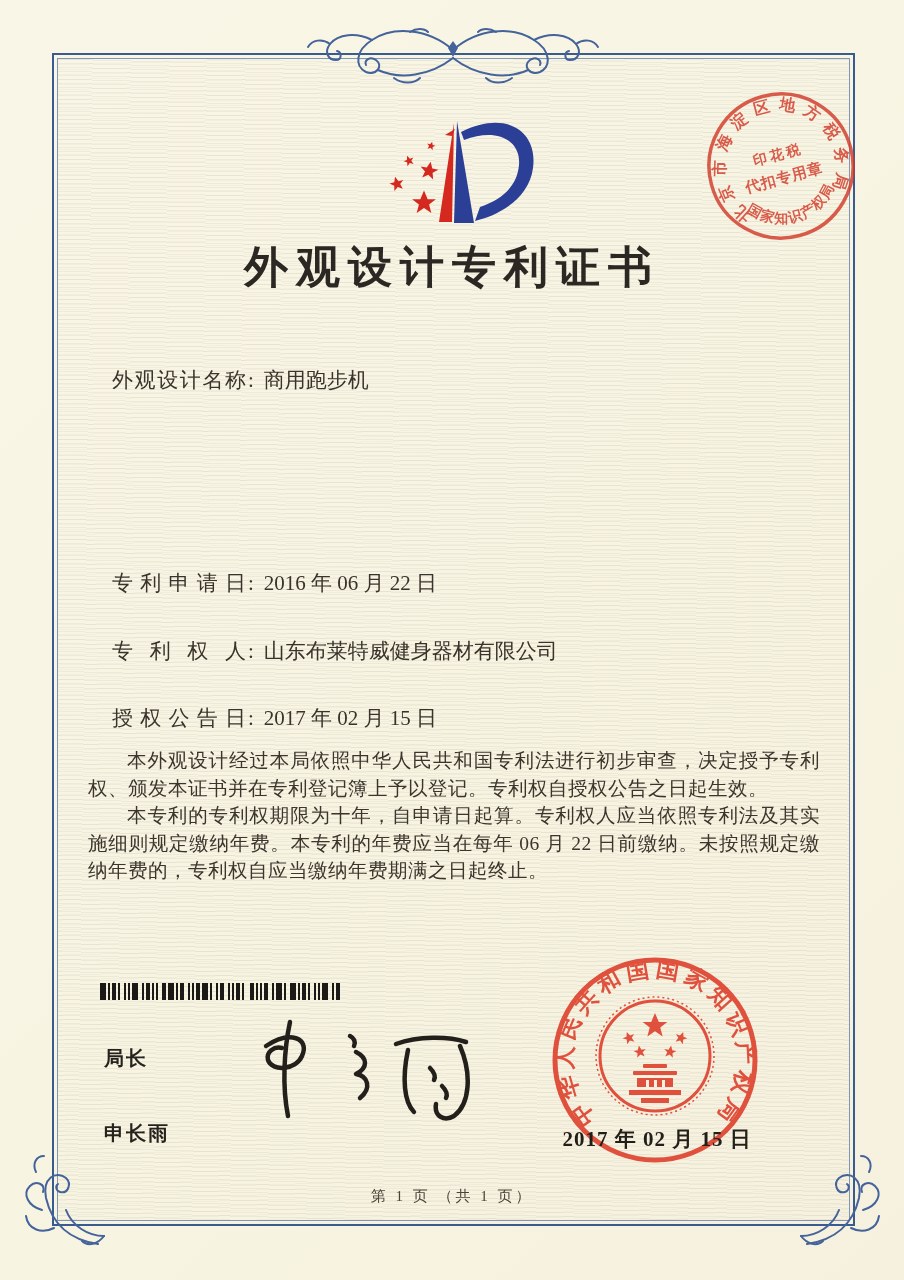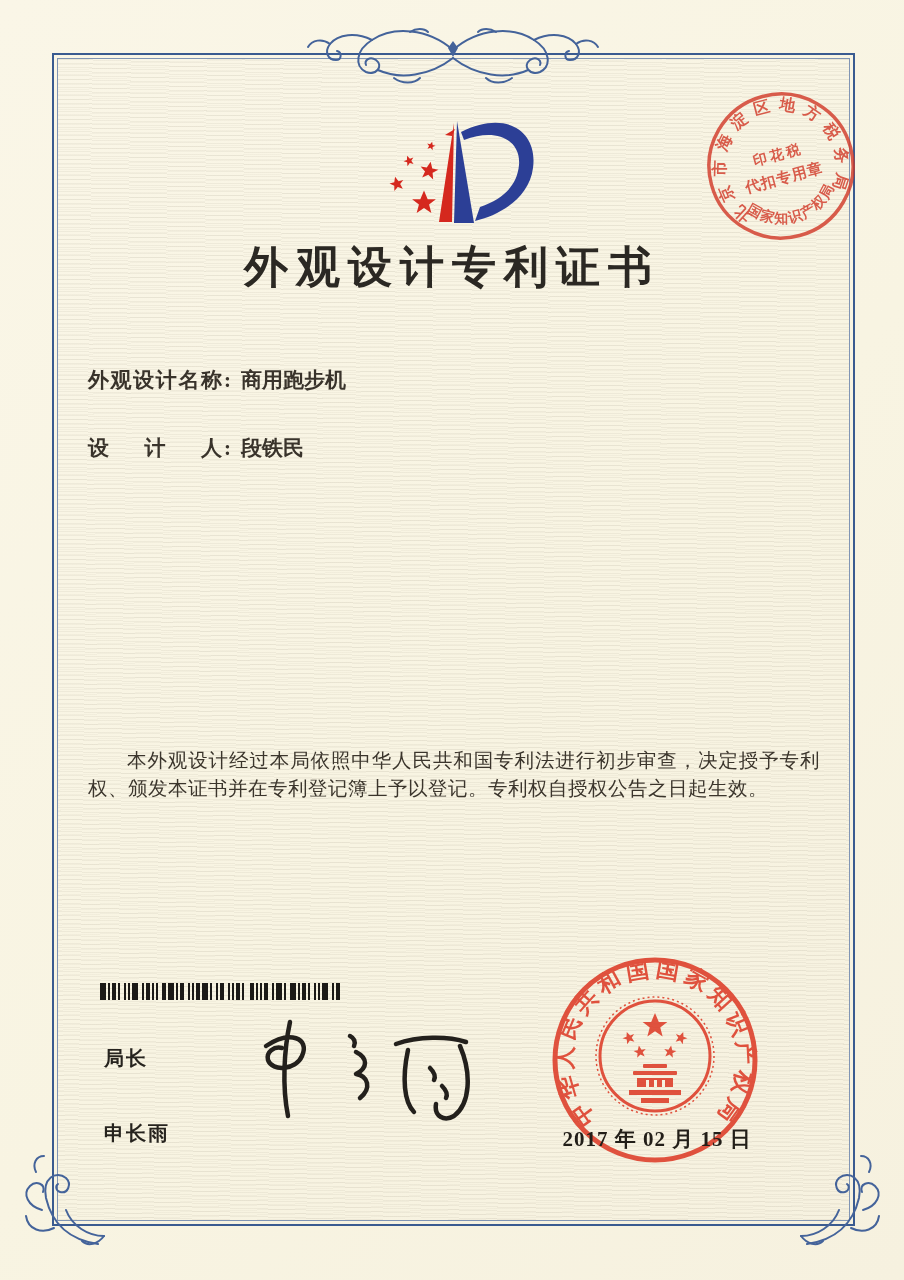--- a/index.html
+++ b/index.html
@@ -27,21 +27,21 @@
   .cert-no{
     position:absolute;left:92px;top:110px;
     font-size:21px;letter-spacing:3px;color:#46403a;font-weight:bold;
   }
   .logo{position:absolute;left:385px;top:102px;}
   .tax-stamp{position:absolute;left:702px;top:87px;}
   .title{
     position:absolute;left:0;right:0;top:238px;margin:0;text-align:center;
     font-size:44px;font-weight:bold;letter-spacing:8px;color:#2b2823;
   }
-  .field{position:absolute;left:88px;font-size:21px;color:#39332b;white-space:nowrap;font-weight:bold;}
+  .field{position:absolute;left:112px;font-size:21px;color:#39332b;white-space:nowrap;}
   .flabel{display:inline-block;width:134px;text-align:justify;text-align-last:justify;vertical-align:bottom;}
   .fcolon{margin:0 10px 0 2px;}
   .f0{top:366px}.f1{top:434px}.f2{top:501px}.f3{top:569px}.f4{top:637px}.f5{top:704px}
   .body-text{
     position:absolute;left:88px;top:747px;width:732px;
     font-size:19.5px;line-height:27.5px;color:#3b352c;letter-spacing:0.5px;
     text-align:justify;
   }
   .body-text p{margin:0;text-indent:2em;}
   .barcode{
@@ -139,26 +139,33 @@
       <text x="79" y="72" text-anchor="middle" font-size="14" letter-spacing="3" fill="#d23b2a" font-weight="bold">印花税</text>
       <text x="79" y="96" text-anchor="middle" font-size="15" letter-spacing="1" fill="#d23b2a" font-weight="bold">代扣专用章</text>
     </g>
   </svg>
 
   <h1 class="title">外观设计专利证书</h1>
 
   <div class="field f0">
     <span class="flabel">外观设计名称</span><span class="fcolon">:</span><span class="fvalue">商用跑步机</span>
   </div>
-  <div class="field f1">
-    <span class="flabel">设计人</span><span class="fcolon">:</span><span class="fvalue">段铁民</span>
+  <div class="field f3">
+    <span class="flabel">专利申请日</span><span class="fcolon">:</span><span class="fvalue">2016 年 06 月 22 日</span>
+  </div>
+  <div class="field f4">
+    <span class="flabel">专利权人</span><span class="fcolon">:</span><span class="fvalue">山东布莱特威健身器材有限公司</span>
+  </div>
+  <div class="field f5">
+    <span class="flabel">授权公告日</span><span class="fcolon">:</span><span class="fvalue">2017 年 02 月 15 日</span>
   </div>
 
   <div class="body-text">
     <p>本外观设计经过本局依照中华人民共和国专利法进行初步审查，决定授予专利权、颁发本证书并在专利登记簿上予以登记。专利权自授权公告之日起生效。</p>
+    <p>本专利的专利权期限为十年，自申请日起算。专利权人应当依照专利法及其实施细则规定缴纳年费。本专利的年费应当在每年 06 月 22 日前缴纳。未按照规定缴纳年费的，专利权自应当缴纳年费期满之日起终止。</p>
   </div>
 
   <div class="barcode" id="barcode"><i style="width: 6px; background: rgb(28, 26, 23);"></i><i style="width: 2px; background: transparent;"></i><i style="width: 2px; background: rgb(28, 26, 23);"></i><i style="width: 2px; background: transparent;"></i><i style="width: 4px; background: rgb(28, 26, 23);"></i><i style="width: 2px; background: transparent;"></i><i style="width: 2px; background: rgb(28, 26, 23);"></i><i style="width: 4px; background: transparent;"></i><i style="width: 2px; background: rgb(28, 26, 23);"></i><i style="width: 2px; background: transparent;"></i><i style="width: 2px; background: rgb(28, 26, 23);"></i><i style="width: 2px; background: transparent;"></i><i style="width: 6px; background: rgb(28, 26, 23);"></i><i style="width: 4px; background: transparent;"></i><i style="width: 2px; background: rgb(28, 26, 23);"></i><i style="width: 2px; background: transparent;"></i><i style="width: 4px; background: rgb(28, 26, 23);"></i><i style="width: 2px; background: transparent;"></i><i style="width: 2px; background: rgb(28, 26, 23);"></i><i style="width: 2px; background: transparent;"></i><i style="width: 2px; background: rgb(28, 26, 23);"></i><i style="width: 4px; background: transparent;"></i><i style="width: 4px; background: rgb(28, 26, 23);"></i><i style="width: 2px; background: transparent;"></i><i style="width: 6px; background: rgb(28, 26, 23);"></i><i style="width: 2px; background: transparent;"></i><i style="width: 2px; background: rgb(28, 26, 23);"></i><i style="width: 2px; background: transparent;"></i><i style="width: 4px; background: rgb(28, 26, 23);"></i><i style="width: 4px; background: transparent;"></i><i style="width: 2px; background: rgb(28, 26, 23);"></i><i style="width: 2px; background: transparent;"></i><i style="width: 2px; background: rgb(28, 26, 23);"></i><i style="width: 2px; background: transparent;"></i><i style="width: 4px; background: rgb(28, 26, 23);"></i><i style="width: 2px; background: transparent;"></i><i style="width: 6px; background: rgb(28, 26, 23);"></i><i style="width: 2px; background: transparent;"></i><i style="width: 2px; background: rgb(28, 26, 23);"></i><i style="width: 4px; background: transparent;"></i><i style="width: 2px; background: rgb(28, 26, 23);"></i><i style="width: 2px; background: transparent;"></i><i style="width: 4px; background: rgb(28, 26, 23);"></i><i style="width: 4px; background: transparent;"></i><i style="width: 2px; background: rgb(28, 26, 23);"></i><i style="width: 2px; background: transparent;"></i><i style="width: 2px; background: rgb(28, 26, 23);"></i><i style="width: 2px; background: transparent;"></i><i style="width: 4px; background: rgb(28, 26, 23);"></i><i style="width: 2px; background: transparent;"></i><i style="width: 2px; background: rgb(28, 26, 23);"></i><i style="width: 6px; background: transparent;"></i><i style="width: 4px; background: rgb(28, 26, 23);"></i><i style="width: 2px; background: transparent;"></i><i style="width: 2px; background: rgb(28, 26, 23);"></i><i style="width: 2px; background: transparent;"></i><i style="width: 2px; background: rgb(28, 26, 23);"></i><i style="width: 2px; background: transparent;"></i><i style="width: 4px; background: rgb(28, 26, 23);"></i><i style="width: 4px; background: transparent;"></i><i style="width: 2px; background: rgb(28, 26, 23);"></i><i style="width: 2px; background: transparent;"></i><i style="width: 6px; background: rgb(28, 26, 23);"></i><i style="width: 2px; background: transparent;"></i><i style="width: 2px; background: rgb(28, 26, 23);"></i><i style="width: 4px; background: transparent;"></i><i style="width: 6px; background: rgb(28, 26, 23);"></i><i style="width: 2px; background: transparent;"></i><i style="width: 2px; background: rgb(28, 26, 23);"></i><i style="width: 2px; background: transparent;"></i><i style="width: 4px; background: rgb(28, 26, 23);"></i><i style="width: 2px; background: transparent;"></i><i style="width: 2px; background: rgb(28, 26, 23);"></i><i style="width: 4px; background: transparent;"></i><i style="width: 2px; background: rgb(28, 26, 23);"></i><i style="width: 2px; background: transparent;"></i><i style="width: 2px; background: rgb(28, 26, 23);"></i><i style="width: 2px; background: transparent;"></i><i style="width: 6px; background: rgb(28, 26, 23);"></i><i style="width: 4px; background: transparent;"></i><i style="width: 2px; background: rgb(28, 26, 23);"></i><i style="width: 2px; background: transparent;"></i><i style="width: 4px; background: rgb(28, 26, 23);"></i></div>
 
   <div class="official o-title">局长</div>
   <div class="official o-name">申长雨</div>
 
   <svg class="signature" width="250" height="105" viewBox="0 0 250 105">
     <g stroke="#23201c" stroke-width="4.5" fill="none" stroke-linecap="round" stroke-linejoin="round">
       <path d="M52,6 C46,34 44,70 50,100"></path>
@@ -202,14 +209,15 @@
           <rect x="99" y="128" width="3" height="7"></rect>
           <rect x="107" y="128" width="3" height="7"></rect>
           <rect x="115" y="128" width="3" height="7"></rect>
         </g>
       </g>
     </g>
   </svg>
 
   <div class="seal-date">2017 年 02 月 15 日</div>
 
+  <div class="footer">第 1 页 （共 1 页）</div>
 
 </div>
 
 </body></html>

